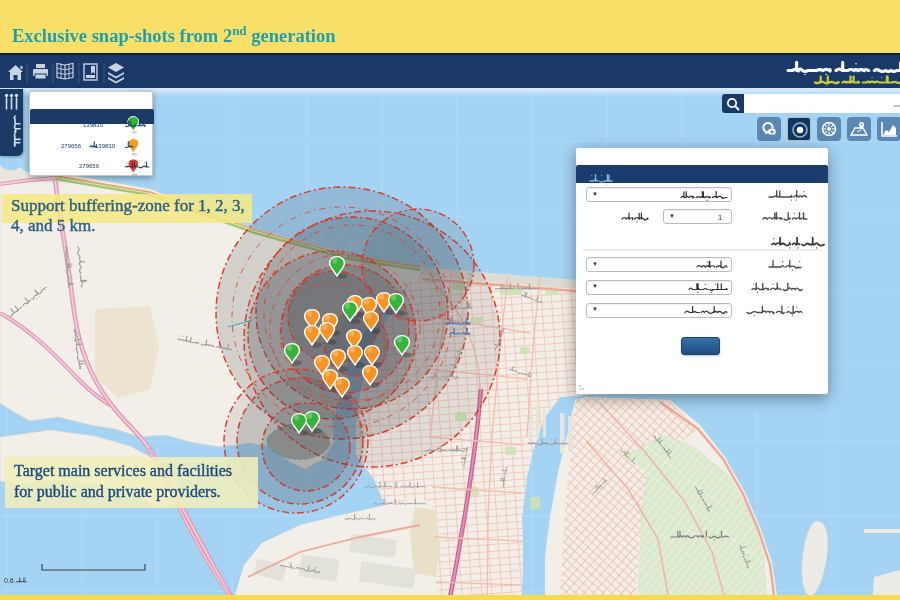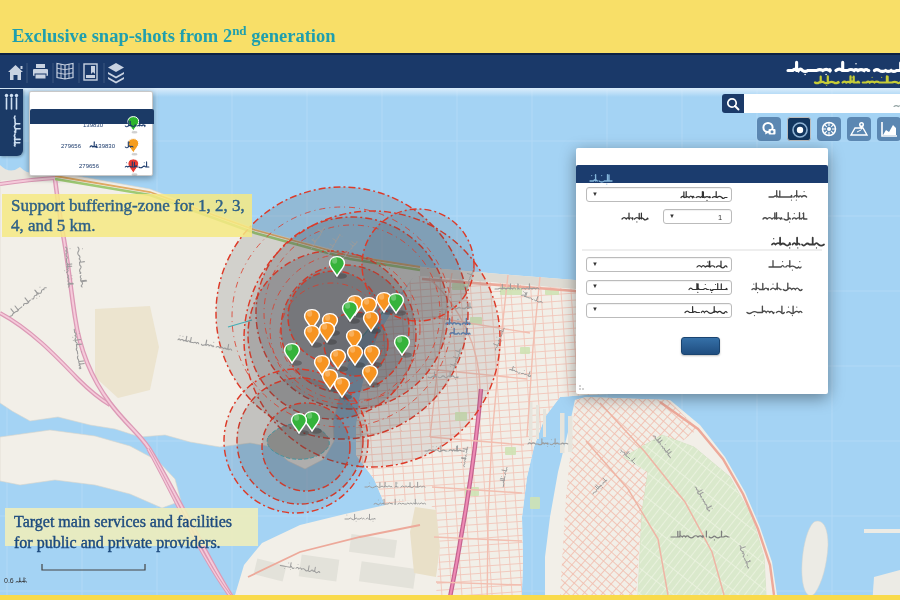--- a/index.html
+++ b/index.html
@@ -17,24 +17,24 @@
 #searchbox { left:722px; top:77px; width:22px; height:19px; background:#1b3a69; border-radius:3px 0 0 3px; }
 #searchinput { left:744px; top:77px; width:156px; height:19px; background:#fff; }
 .mapbtn { position:absolute; top:100px; width:24px; height:24px; background:#5b87b2; border-radius:4px; }
 .mapbtn.sel { background:#12365f; }
 #dialog { left:576px; top:131px; width:252px; height:246px; background:#fff; border-radius:2px; box-shadow:0 4px 16px rgba(0,0,0,0.4); }
 #dlghdr { left:0; top:0; width:252px; height:18px; background:#1b3c6e; border-radius:2px 2px 0 0; }
 #dlgx { left:8px; top:2px; color:#fff; font-size:11px; font-weight:bold; }
 .sel { position:absolute; background:#fff; border:1px solid #bbb; border-radius:3px; box-shadow:inset 0 1px 1px rgba(0,0,0,0.06); }
 .arr { position:absolute; font-size:6px; color:#333; }
 #dlgbtn { left:105px; top:172px; width:39px; height:18px; background:linear-gradient(#3570a8,#1f4d80); border:1px solid #1a4470; border-radius:3px; box-shadow:0 1px 2px rgba(0,0,0,0.25); }
-#ann1 { left:2px; top:177px; width:250px; height:43px; background:rgba(246,233,130,0.85); }
+#ann1 { left:2px; top:177px; width:250px; height:29px; background:rgba(246,233,130,0.85); }
 #ann1 div, #ann2 div { font-family:"Liberation Serif",serif; }
 #ann1 div { position:absolute; left:9px; top:2px; font-size:17px; color:#2e6187; line-height:20px; -webkit-text-stroke:0.4px #2e6187; }
-#ann2 { left:5px; top:491px; width:253px; height:38px; background:rgba(240,238,186,0.88); }
+#ann2 { left:5px; top:440px; width:253px; height:51px; background:rgba(240,238,186,0.88); }
 #ann2 div { position:absolute; left:9px; top:3px; font-size:16px; color:#1c4a7e; line-height:21px; -webkit-text-stroke:0.4px #1c4a7e; }
 svg.ov { position:absolute; overflow:visible; }
 </style></head>
 <body>
 <div class="abs" id="topbar"></div>
 <div class="abs" id="title">Exclusive snap-shots from 2<sup>nd</sup> generation</div>
 
 <div class="abs" id="map">
 <svg width="900" height="507" viewBox="0 71 900 507">
 <defs>

